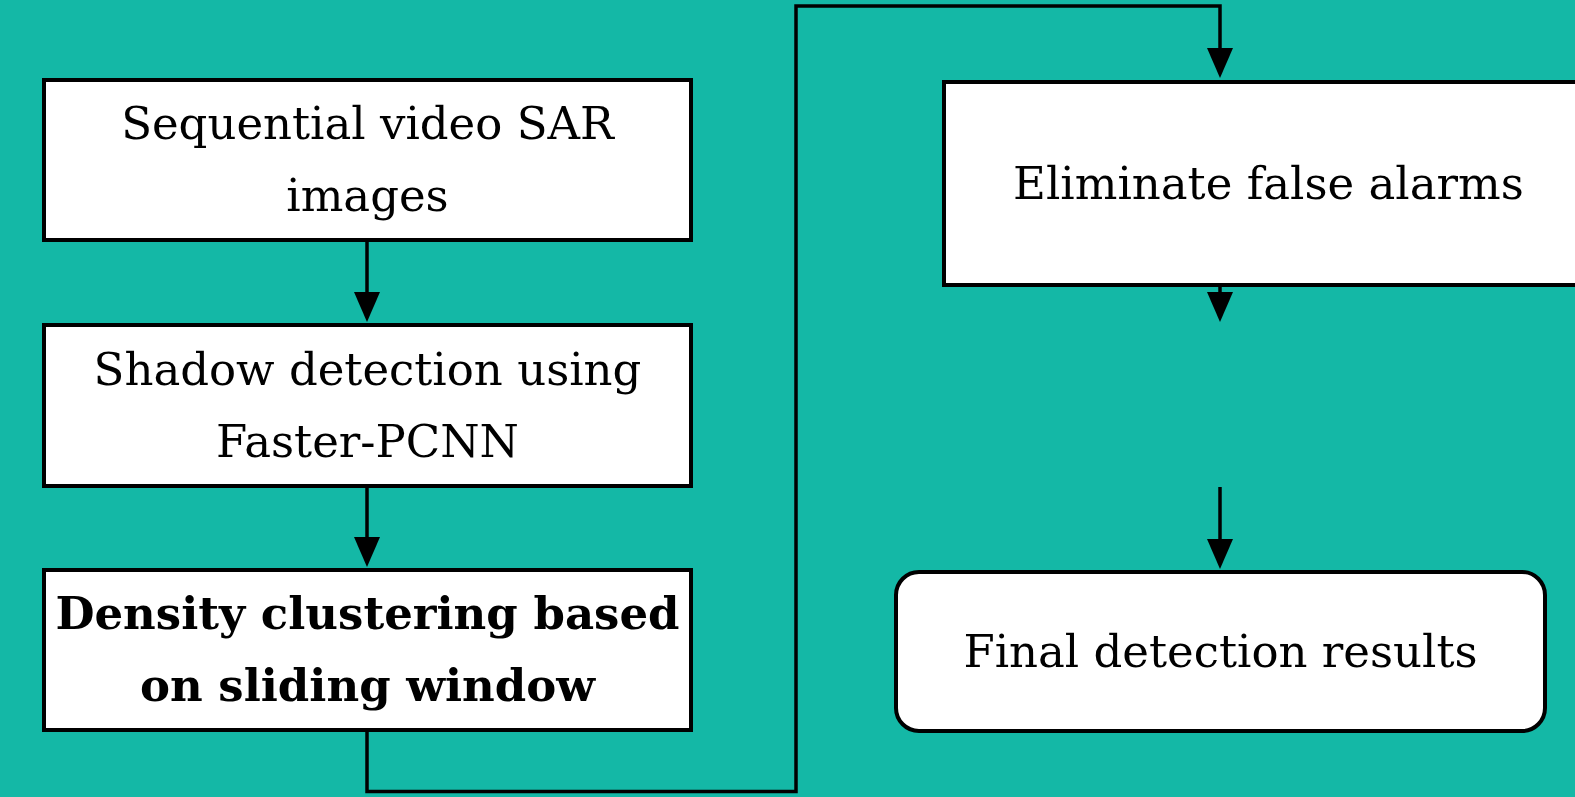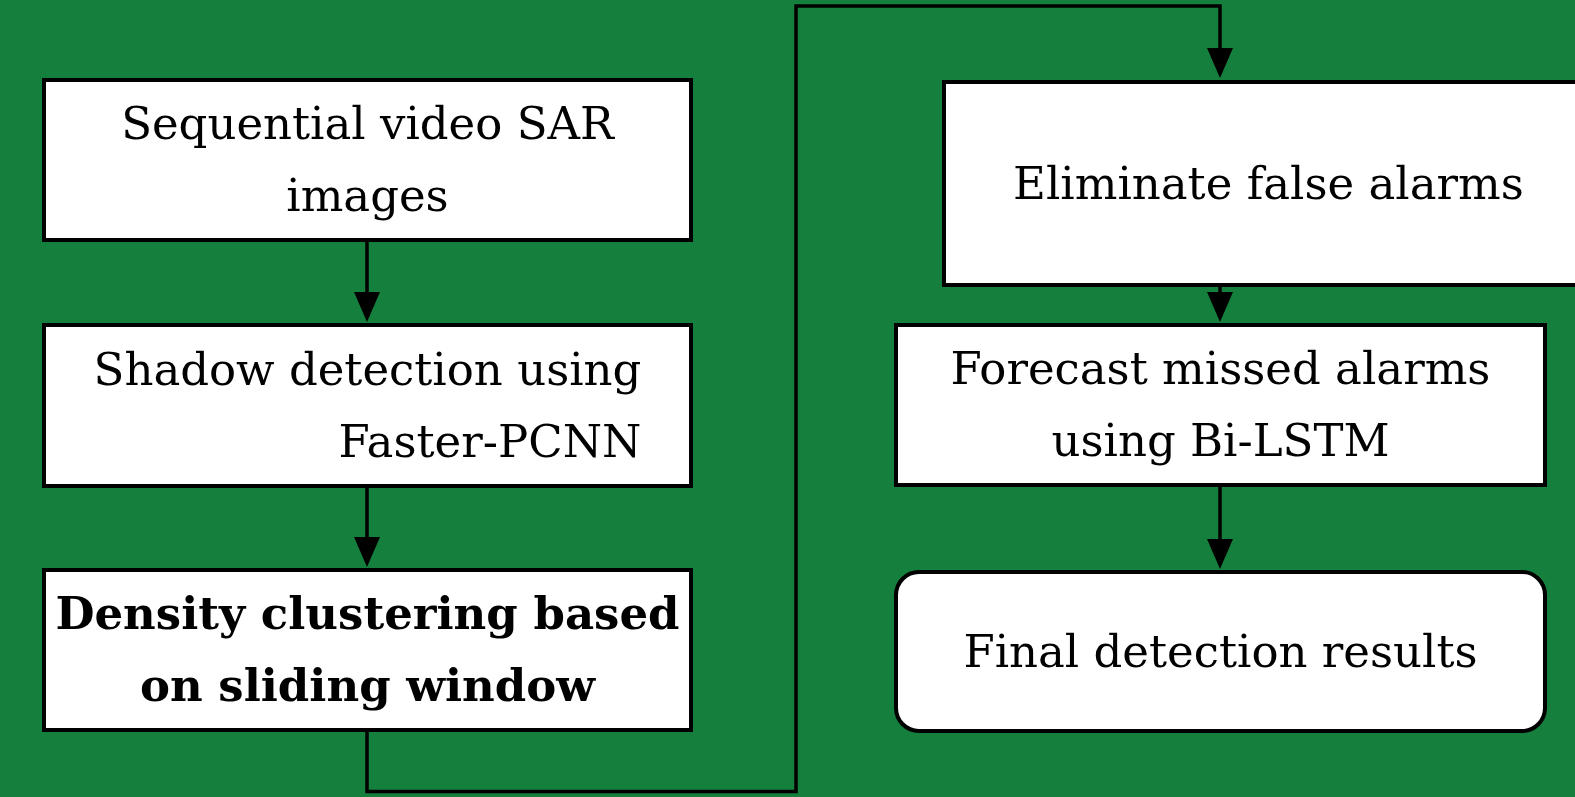--- a/index.html
+++ b/index.html
@@ -4,21 +4,21 @@
 <style>
   html, body {
     margin: 0;
     padding: 0;
     background: #ffffff;
   }
   #stage {
     position: relative;
     width: 1575px;
     height: 797px;
-    background: #15803d;
+    background: #14b8a6;
     font-family: "DejaVu Serif", "Liberation Serif", serif;
     overflow: hidden;
   }
   #connector-layer {
     position: absolute;
     left: 0;
     top: 0;
     width: 1575px;
     height: 797px;
     display: block;
@@ -33,21 +33,21 @@
     justify-content: center;
     text-align: center;
     color: #000000;
     font-size: 45px;
     line-height: 72px;
     white-space: pre-line;
     z-index: 2;
   }
   
   .node-1 { left: 42px;  top: 78px;  width: 651px; height: 164px; }
-  .node-2 { left: 42px;  top: 323px; width: 651px; height: 165px; text-align: right; }
+  .node-2 { left: 42px;  top: 323px; width: 651px; height: 165px; }
   .node-3 { left: 42px;  top: 568px; width: 651px; height: 164px; font-weight: bold; }
   
   .node-4 { left: 894px; top: 80px;  width: 653px; height: 207px; margin-left: 48px; }
   .node-5 { left: 894px; top: 323px; width: 653px; height: 164px; }
   .node-6 { left: 894px; top: 570px; width: 653px; height: 163px; border-radius: 25px; }
 
   .edge-line {
     stroke: #000000;
     stroke-width: 3.5;
     fill: none;
@@ -102,22 +102,18 @@
 
   <div class="node node-3">
     <span>Density clustering based
 on sliding window</span>
   </div>
 
   <div class="node node-4">
     <span>Eliminate false alarms</span>
   </div>
 
-  <div class="node node-5">
-    <span>Forecast missed alarms
-using Bi-LSTM</span>
-  </div>
 
   <div class="node node-6">
     <span>Final detection results</span>
   </div>
 
 </div>
 
 </body></html>

